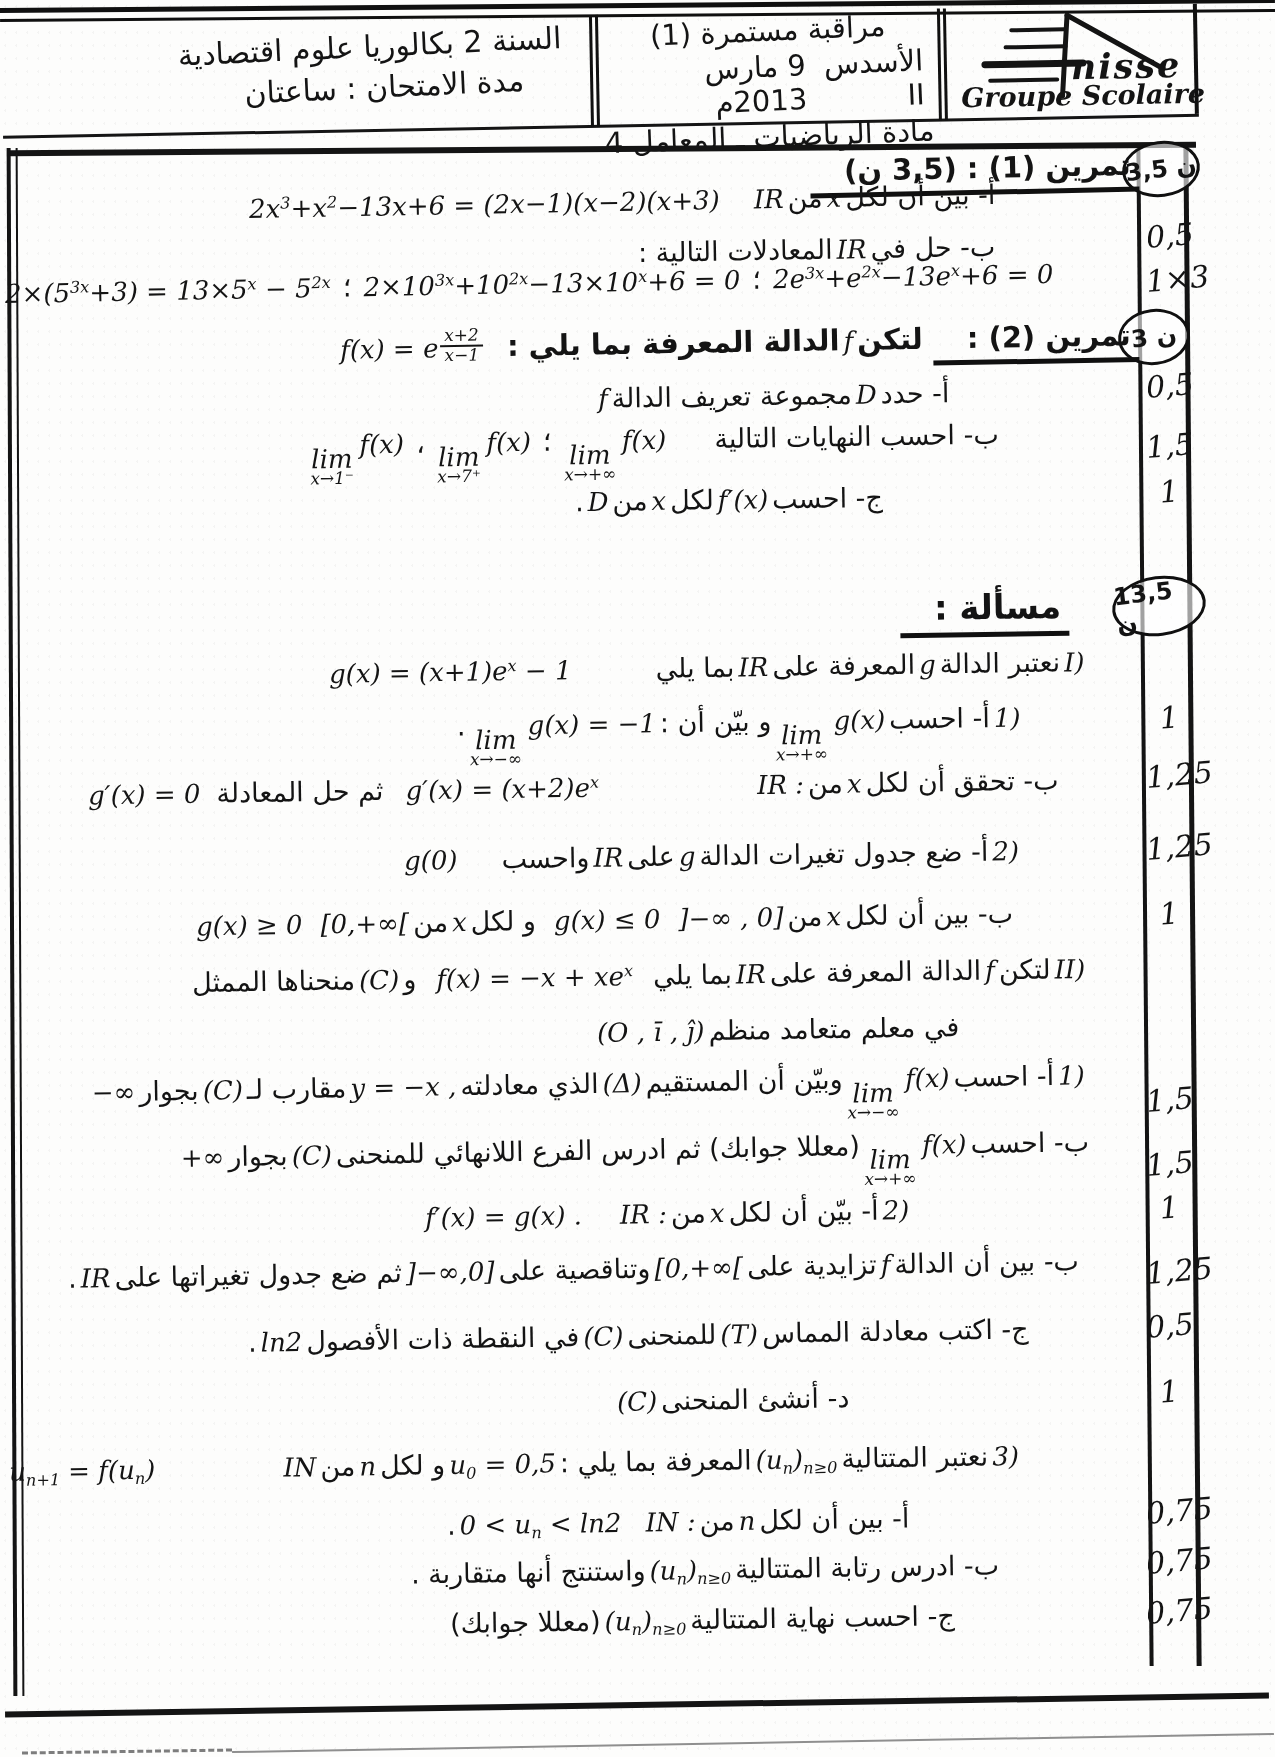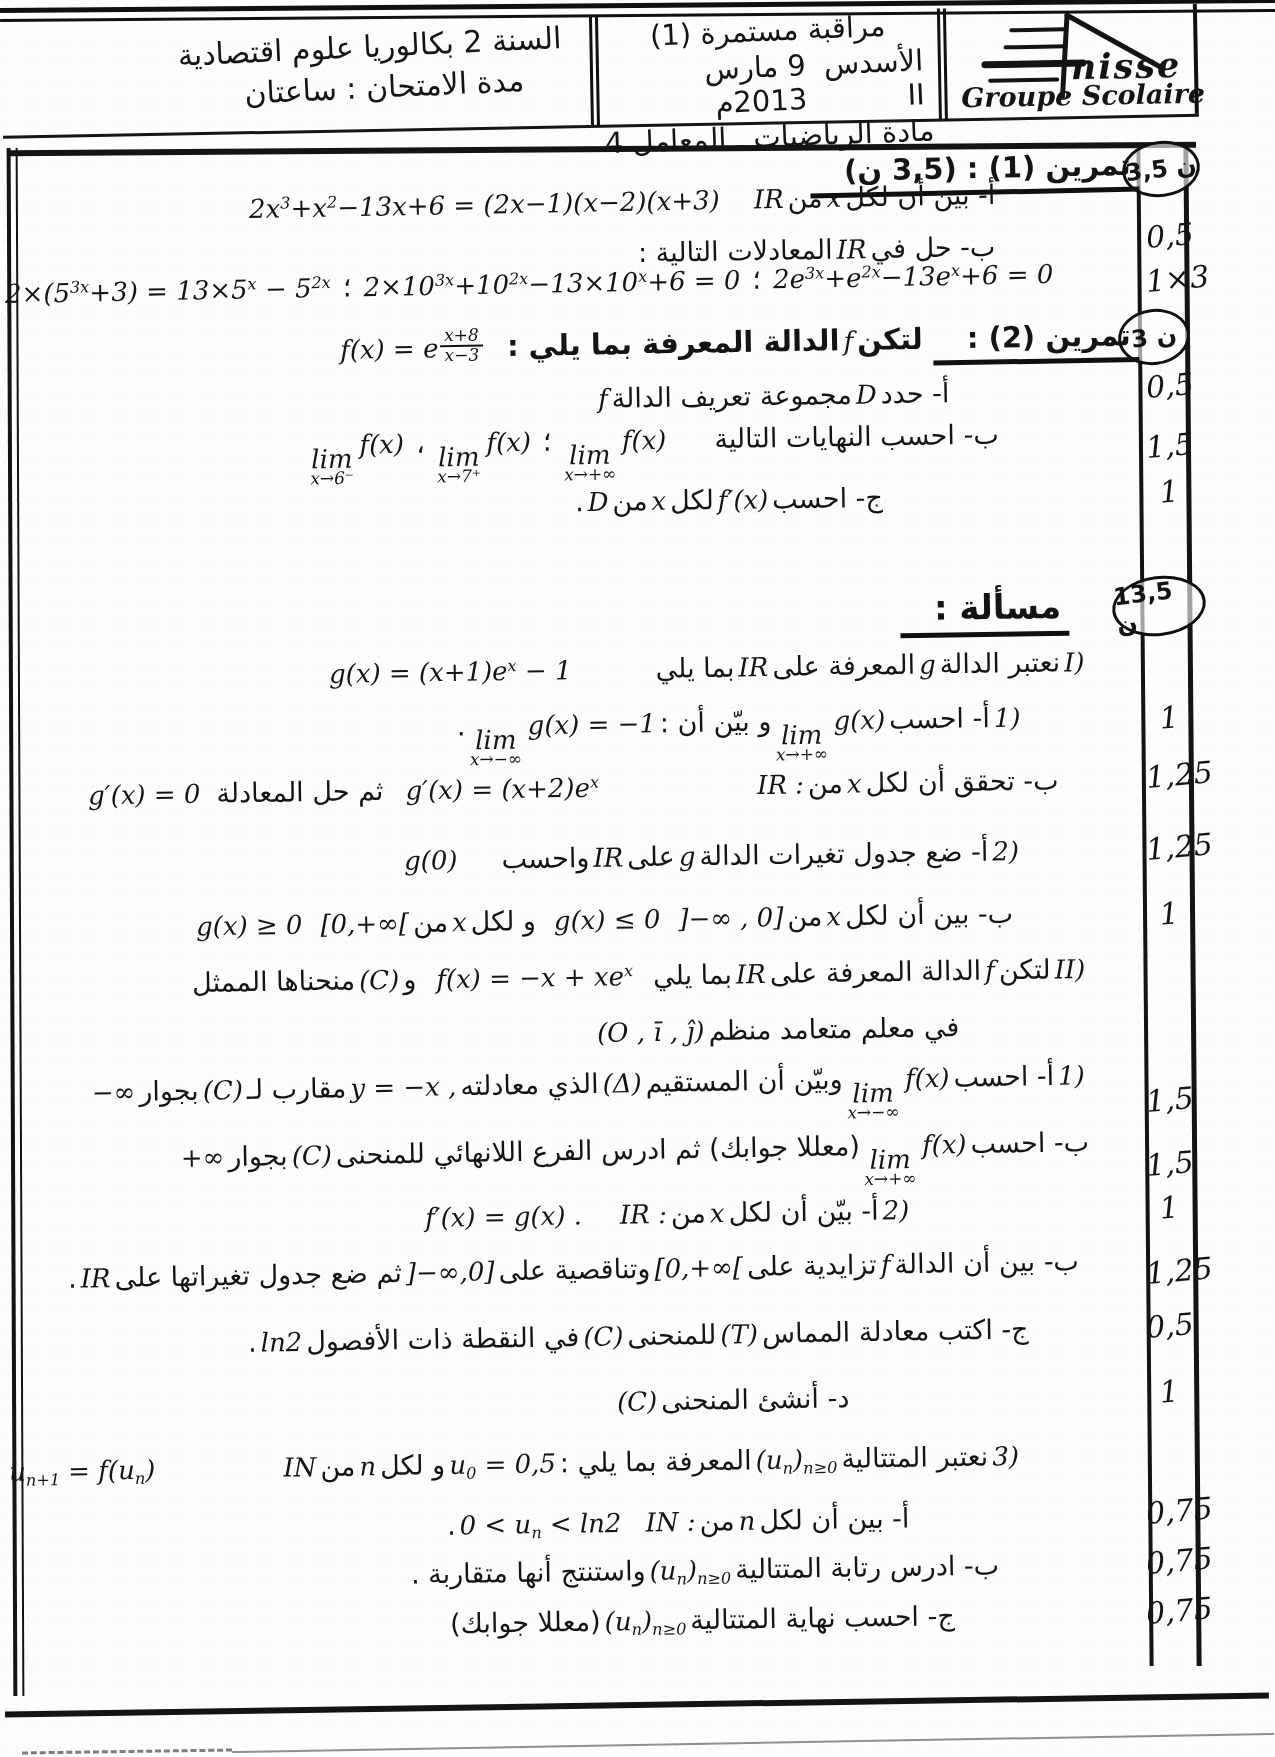--- a/index.html
+++ b/index.html
@@ -116,33 +116,33 @@
 <div class="circ c1">3,5 ن</div>
 <div class="circ c2">3 ن</div>
 <div class="circ c3">13,5 ن</div>
 
 <div id="content">
     <div class="line title" dir="rtl" style="top: 152px; right: 6px; transform: rotate(-1.2deg);"><span class="ar u">تمرين (1) : (3,5 ن)</span></div>
     <div class="line" dir="rtl" style="top: 186px; right: 150px; transform: rotate(-1.1deg);"><span class="ar">أ- بين أن لكل</span><span class="math" dir="ltr">x</span><span class="ar">من</span><span class="math" dir="ltr">IR</span><span class="sp" style="width: 26px;"></span><span class="math" dir="ltr">2x<sup>3</sup>+x<sup>2</sup>−13x+6 = (2x−1)(x−2)(x+3)</span></div>
     <div class="line" dir="rtl" style="top: 234px; right: 150px; transform: rotate(-1deg);"><span class="ar">ب- حل في</span><span class="math" dir="ltr">IR</span><span class="ar">المعادلات التالية :</span></div>
     <div class="line" dir="rtl" style="top: 268px; right: 88px; transform: rotate(-1.1deg);"><span class="math" dir="ltr">2e<sup>3x</sup>+e<sup>2x</sup>−13e<sup>x</sup>+6 = 0</span><span class="sp" style="width: 8px;"></span><span class="ar">؛</span><span class="sp" style="width: 8px;"></span><span class="math" dir="ltr">2×10<sup>3x</sup>+10<sup>2x</sup>−13×10<sup>x</sup>+6 = 0</span><span class="sp" style="width: 8px;"></span><span class="ar">؛</span><span class="sp" style="width: 8px;"></span><span class="math" dir="ltr">2×(5<sup>3x</sup>+3) = 13×5<sup>x</sup> − 5<sup>2x</sup></span></div>
     <div class="line title" dir="rtl" style="top: 322px; right: 6px; transform: rotate(-1deg);"><span class="ar u">تمرين (2) :</span><span class="sp" style="width: 10px;"></span><span class="ar">لتكن</span><span class="math" dir="ltr">f</span><span class="ar">الدالة المعرفة بما يلي :</span><span class="sp" style="width: 20px;"></span><span class="math" dir="ltr">f(x) = e<span class="efrac">
-          <span class="enum">x+8</span>
-          <span class="eden">x−3</span>
+          <span class="enum">x+2</span>
+          <span class="eden">x−1</span>
         </span></span></div>
     <div class="line" dir="rtl" style="top: 380px; right: 196px; transform: rotate(-0.9deg);"><span class="ar">أ- حدد</span><span class="math" dir="ltr">D</span><span class="ar">مجموعة تعريف الدالة</span><span class="math" dir="ltr">f</span></div>
     <div class="line" dir="rtl" style="top: 424px; right: 146px; transform: rotate(-0.9deg);"><span class="ar">ب- احسب النهايات التالية</span><span class="sp" style="width: 44px;"></span><span class="math limw" dir="ltr"><span class="limcol">
           <span class="limword">lim</span>
           <span class="limsub">x→+∞</span>
         </span><span class="limarg">f(x)</span></span><span class="sp" style="width: 8px;"></span><span class="ar">؛</span><span class="sp" style="width: 8px;"></span><span class="math limw" dir="ltr"><span class="limcol">
           <span class="limword">lim</span>
           <span class="limsub">x→7⁺</span>
         </span><span class="limarg">f(x)</span></span><span class="sp" style="width: 8px;"></span><span class="ar">،</span><span class="sp" style="width: 8px;"></span><span class="math limw" dir="ltr"><span class="limcol">
           <span class="limword">lim</span>
-          <span class="limsub">x→6⁻</span>
+          <span class="limsub">x→1⁻</span>
         </span><span class="limarg">f(x)</span></span></div>
     <div class="line" dir="rtl" style="top: 484px; right: 262px; transform: rotate(-0.8deg);"><span class="ar">ج- احسب</span><span class="math" dir="ltr">f′(x)</span><span class="ar">لكل</span><span class="math" dir="ltr">x</span><span class="ar">من</span><span class="math" dir="ltr">D</span><span class="ar">.</span></div>
     <div class="line title big-title" dir="rtl" style="top: 588px; right: 76px; transform: rotate(-0.9deg);"><span class="ar u">مسألة :</span></div>
     <div class="line" dir="rtl" style="top: 652px; right: 56px; transform: rotate(-0.9deg);"><span class="math" dir="ltr">I)</span><span class="ar">نعتبر الدالة</span><span class="math" dir="ltr">g</span><span class="ar">المعرفة على</span><span class="math" dir="ltr">IR</span><span class="ar">بما يلي</span><span class="sp" style="width: 80px;"></span><span class="math" dir="ltr">g(x) = (x+1)e<sup>x</sup> − 1</span></div>
     <div class="line" dir="rtl" style="top: 706px; right: 120px; transform: rotate(-0.9deg);"><span class="math" dir="ltr">1)</span><span class="ar">أ- احسب</span><span class="math limw" dir="ltr"><span class="limcol">
           <span class="limword">lim</span>
           <span class="limsub">x→+∞</span>
         </span><span class="limarg">g(x)</span></span><span class="ar">و بيّن أن :</span><span class="math limw" dir="ltr"><span class="limcol">
           <span class="limword">lim</span>
           <span class="limsub">x→−∞</span>

